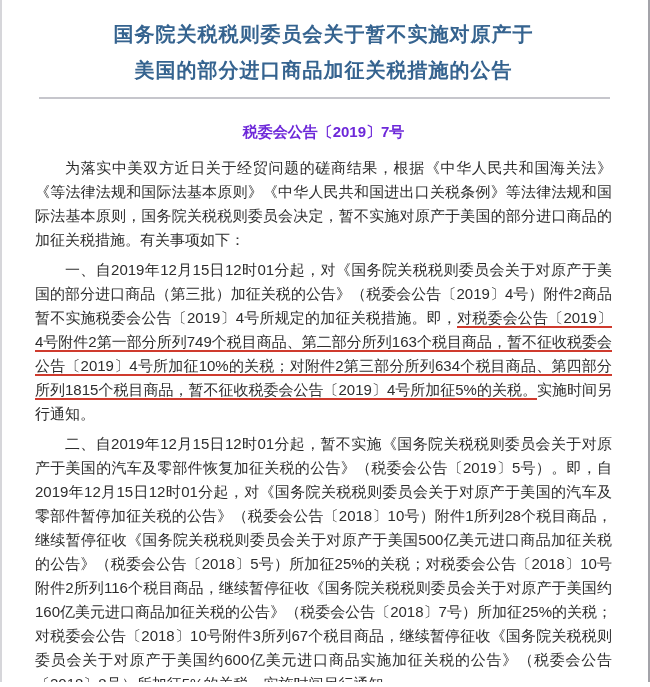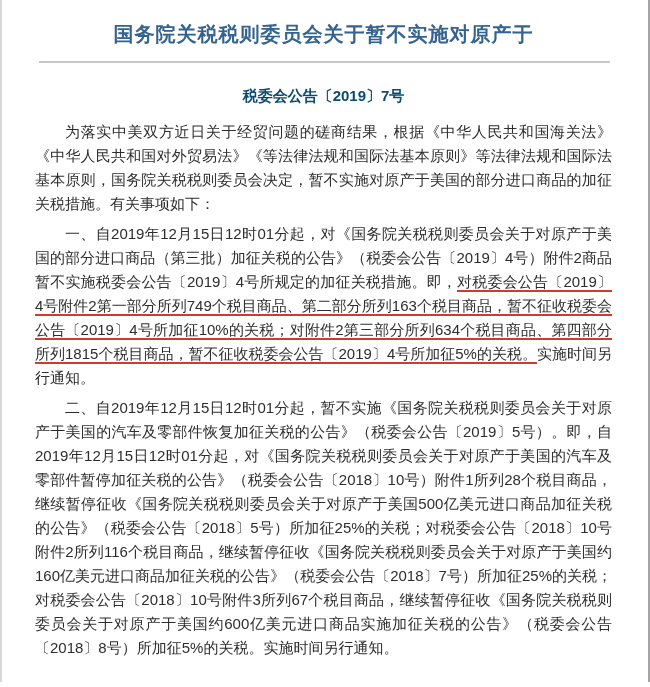--- a/index.html
+++ b/index.html
@@ -32,21 +32,21 @@
     letter-spacing: 1px;
     margin-top: 4px;
   }
   .divider {
     height: 2px;
     background: #c6c6cc;
     margin: 9px 2px 0 4px;
   }
   .doc-number {
     text-align: center;
-    color: #0c4a6e;
+    color: #6d28d9;
     font-weight: bold;
     font-size: 15px;
     margin-top: 23px;
     line-height: 20px;
   }
   .para {
     font-size: 15px;
     line-height: 24px;
     color: var(--ink);
     text-align: justify;
@@ -60,29 +60,30 @@
     padding-bottom: 0;
   }
 </style>
 </head>
 <body>
 
 <div class="page">
 
   <div class="doc-title">
     <div>国务院关税税则委员会关于暂不实施对原产于</div>
+    <div>美国的部分进口商品加征关税措施的公告</div>
   </div>
 
   <div class="divider"></div>
 
   <div class="doc-number">税委会公告〔2019〕7号</div>
 
   <div class="body-text">
 
-    <p class="para">为落实中美双方近日关于经贸问题的磋商结果，根据《中华人民共和国海关法》《中华人民共和国对外贸易法》《等法律法规和国际法基本原则》等法律法规和国际法基本原则，国务院关税税则委员会决定，暂不实施对原产于美国的部分进口商品的加征关税措施。有关事项如下：</p>
+    <p class="para">为落实中美双方近日关于经贸问题的磋商结果，根据《中华人民共和国海关法》《等法律法规和国际法基本原则》《中华人民共和国进出口关税条例》等法律法规和国际法基本原则，国务院关税税则委员会决定，暂不实施对原产于美国的部分进口商品的加征关税措施。有关事项如下：</p>
 
     <p class="para"><span>一、自2019年12月15日12时01分起，对《国务院关税税则委员会关于对原产于美国的部分进口商品（第三批）加征关税的公告》（税委会公告〔2019〕4号）附件2商品暂不实施税委会公告〔2019〕4号所规定的加征关税措施。即，</span><span class="hl">对税委会公告〔2019〕4号附件2第一部分所列749个税目商品、第二部分所列163个税目商品，暂不征收税委会公告〔2019〕4号所加征10%的关税；对附件2第三部分所列634个税目商品、第四部分所列1815个税目商品，暂不征收税委会公告〔2019〕4号所加征5%的关税。</span><span>实施时间另行通知。</span></p>
 
     <p class="para">二、自2019年12月15日12时01分起，暂不实施《国务院关税税则委员会关于对原产于美国的汽车及零部件恢复加征关税的公告》（税委会公告〔2019〕5号）。即，自2019年12月15日12时01分起，对《国务院关税税则委员会关于对原产于美国的汽车及零部件暂停加征关税的公告》（税委会公告〔2018〕10号）附件1所列28个税目商品，继续暂停征收《国务院关税税则委员会关于对原产于美国500亿美元进口商品加征关税的公告》（税委会公告〔2018〕5号）所加征25%的关税；对税委会公告〔2018〕10号附件2所列116个税目商品，继续暂停征收《国务院关税税则委员会关于对原产于美国约160亿美元进口商品加征关税的公告》（税委会公告〔2018〕7号）所加征25%的关税；对税委会公告〔2018〕10号附件3所列67个税目商品，继续暂停征收《国务院关税税则委员会关于对原产于美国约600亿美元进口商品实施加征关税的公告》（税委会公告〔2018〕8号）所加征5%的关税。实施时间另行通知。</p>
 
   </div>
 
 </div>
 
 </body></html>

